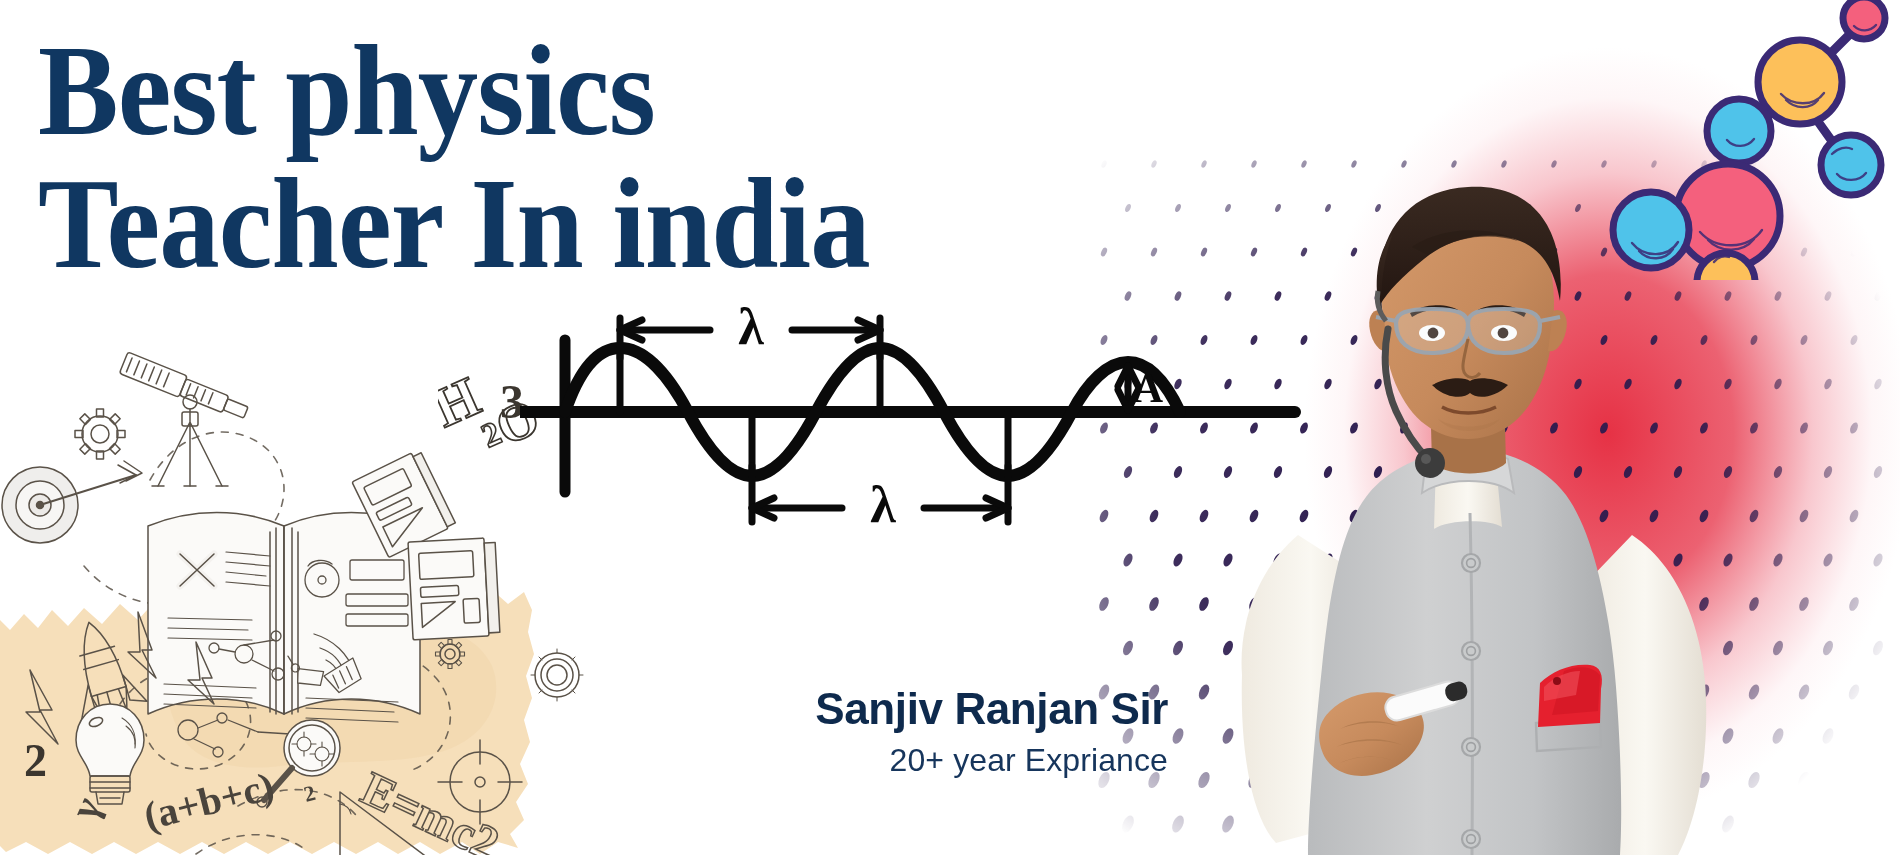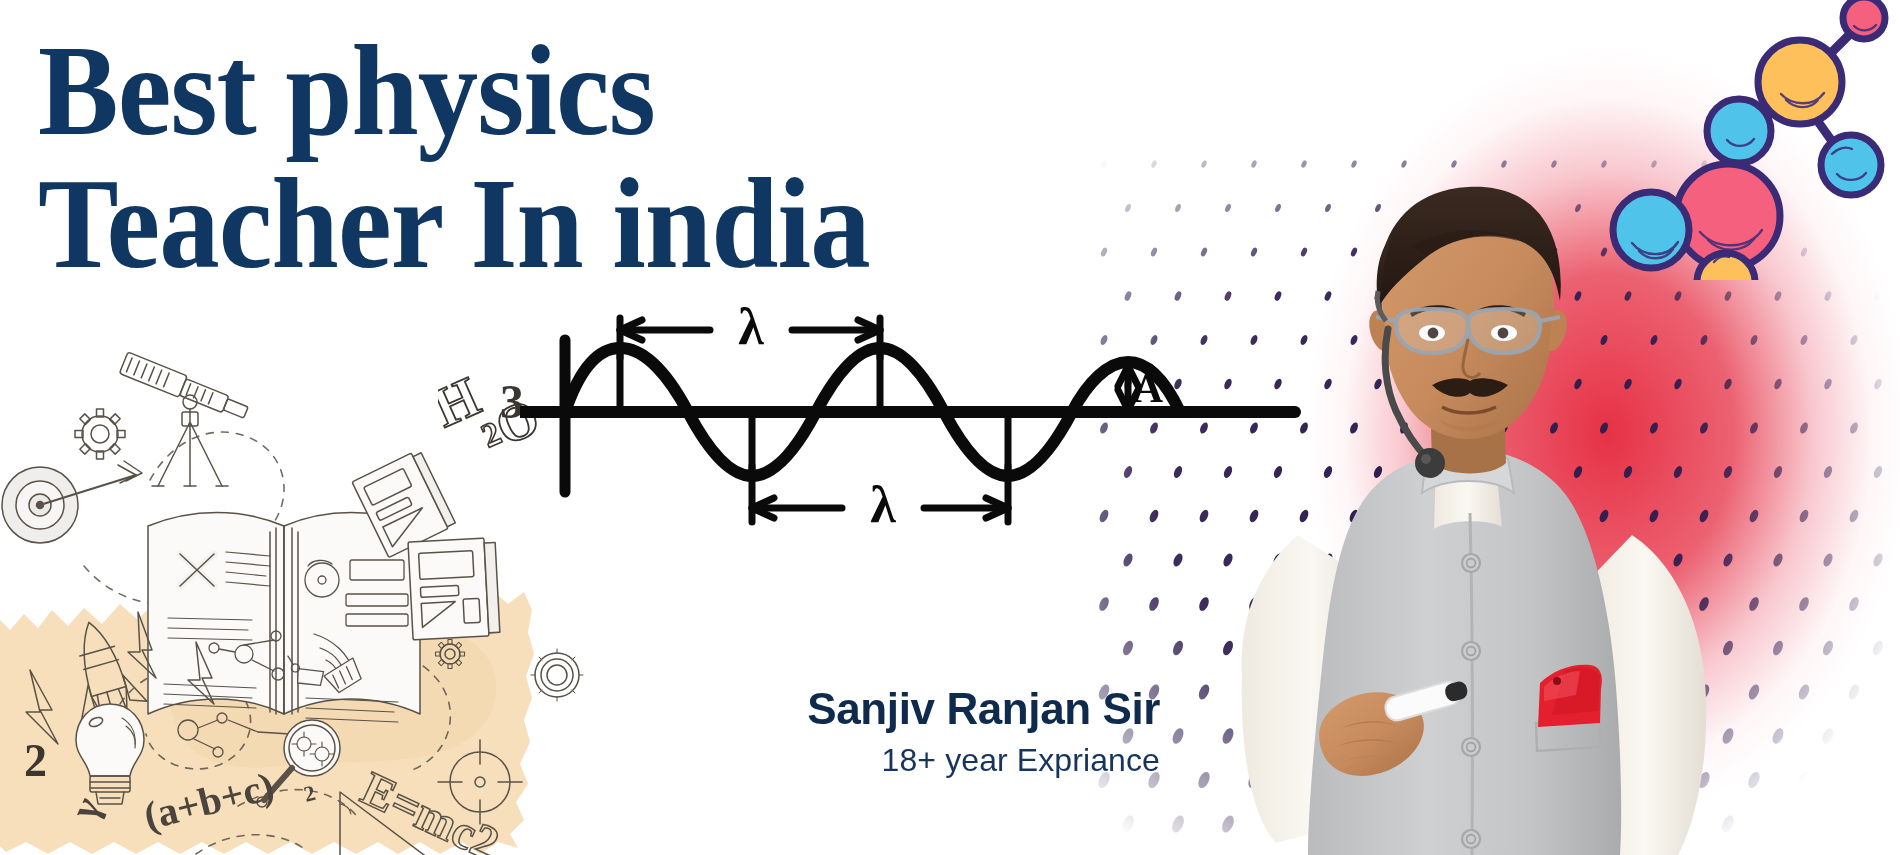--- a/index.html
+++ b/index.html
@@ -36,21 +36,21 @@
     line-height:1.02;
     letter-spacing:-1px;
     color:#103761;
     transform:scaleX(0.93);
     transform-origin:left top;
     white-space:pre-line;
     user-select:none;
   }
 
   
-  #presenter{position:absolute;left:0;top:684px;width:1160px;text-align:right;padding-right:10px;}
+  #presenter{position:absolute;left:8px;top:684px;width:1160px;text-align:right;padding-right:10px;}
   #presenter-name{
     font-family:"Liberation Sans",sans-serif;
     font-weight:700;font-size:44px;color:#0e2a4d;letter-spacing:-0.4px;line-height:1.15;
   }
   #presenter-sub{
     font-family:"Liberation Sans",sans-serif;
     font-weight:400;font-size:32px;color:#16355c;letter-spacing:0.1px;margin-top:6px;line-height:1.2;
   }
 </style>
 </head>
@@ -799,16 +799,16 @@
         <rect x="268" y="583" width="22" height="18" rx="8" fill="#2b2b2b"></rect>
       </g>
     </g>
   </svg>
 
   <div id="headline">Best physics
 Teacher In india</div>
 
   <div id="presenter">
     <div id="presenter-name">Sanjiv Ranjan Sir</div>
-    <div id="presenter-sub">18+ year Expriance</div>
+    <div id="presenter-sub">20+ year Expriance</div>
   </div>
 
 </div>
 
 </body></html>

